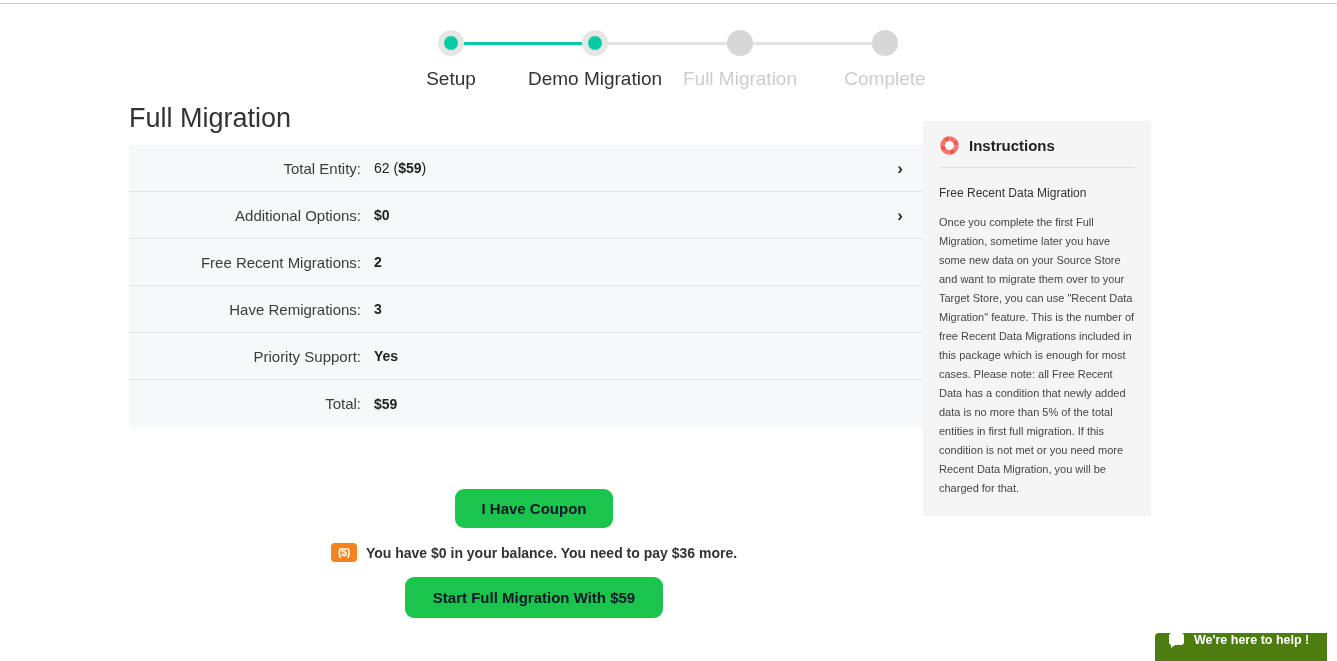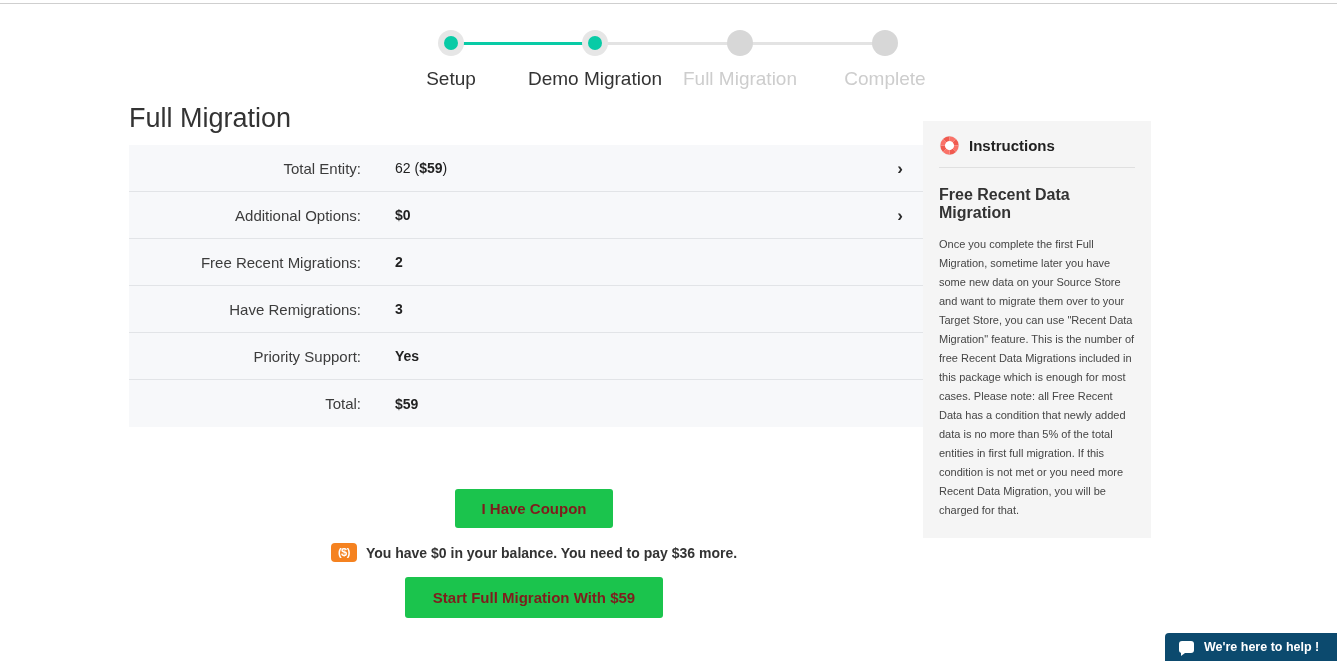--- a/index.html
+++ b/index.html
@@ -109,21 +109,20 @@
     align-items: center;
     padding-left: 17px;
   }
   .row {
     height: 47px;
     background: #f7f8fa;
     border-bottom: 1px solid #e2e4e7;
     display: flex;
     align-items: center;
     position: relative;
-    gap: 21px;
   }
   .row .row-label {
     width: 232px;
     text-align: right;
     font-size: 15px;
     color: #3c3c3c;
     padding-right: 0;
   }
   .row .row-value {
     margin-left: 13px;
@@ -139,25 +138,25 @@
     font-size: 17px;
     color: #2c2c2c;
     line-height: 1;
     font-weight: bold;
   }
 
   
   .btn {
     display: inline-block;
     background: #1bc44d;
-    color: #7f1d1d;
+    color: #0f172a;
     font-weight: bold;
     font-size: 15px;
     border: none;
-    border-radius: 3px;
+    border-radius: 9px;
     cursor: pointer;
     font-family: "Liberation Sans", sans-serif;
   }
   .coupon-wrap {
     position: absolute;
     top: 489px;
     left: 129px;
     width: 810px;
     text-align: center;
   }
@@ -223,22 +222,22 @@
     font-weight: bold;
     color: #222;
   }
   .lifebuoy {
     width: 21px; height: 21px;
     position: relative;
     flex: 0 0 auto;
   }
   .instr-sub {
     margin-top: 18px;
-    font-size: 16px;
-    font-weight: bold;
+    font-size: 12px;
+    font-weight: normal;
     color: #333;
   }
   .instr-body {
     margin-top: 13px;
     font-size: 11px;
     line-height: 19px;
     color: #454545;
   }
   .pointer {
     position: absolute;
@@ -254,27 +253,26 @@
     top: 186px;
     left: 941px;
     width: 24px;
     height: 28px;
   }
 
   
   .chat {
     position: absolute;
     bottom: 0;
-    right: 0;
+    right: 10px;
     width: 172px;
     height: 28px;
-    background: #0c4a6e;
+    background: #4d7c0f;
     border-top-left-radius: 4px;
     display: flex;
-    align-items: center;
     gap: 10px;
     padding-left: 14px;
     cursor: pointer;
   }
   .chat .bubble {
     width: 15px; height: 12px;
     background: #ffffff;
     border-radius: 3px;
     position: relative;
     flex: 0 0 auto;

